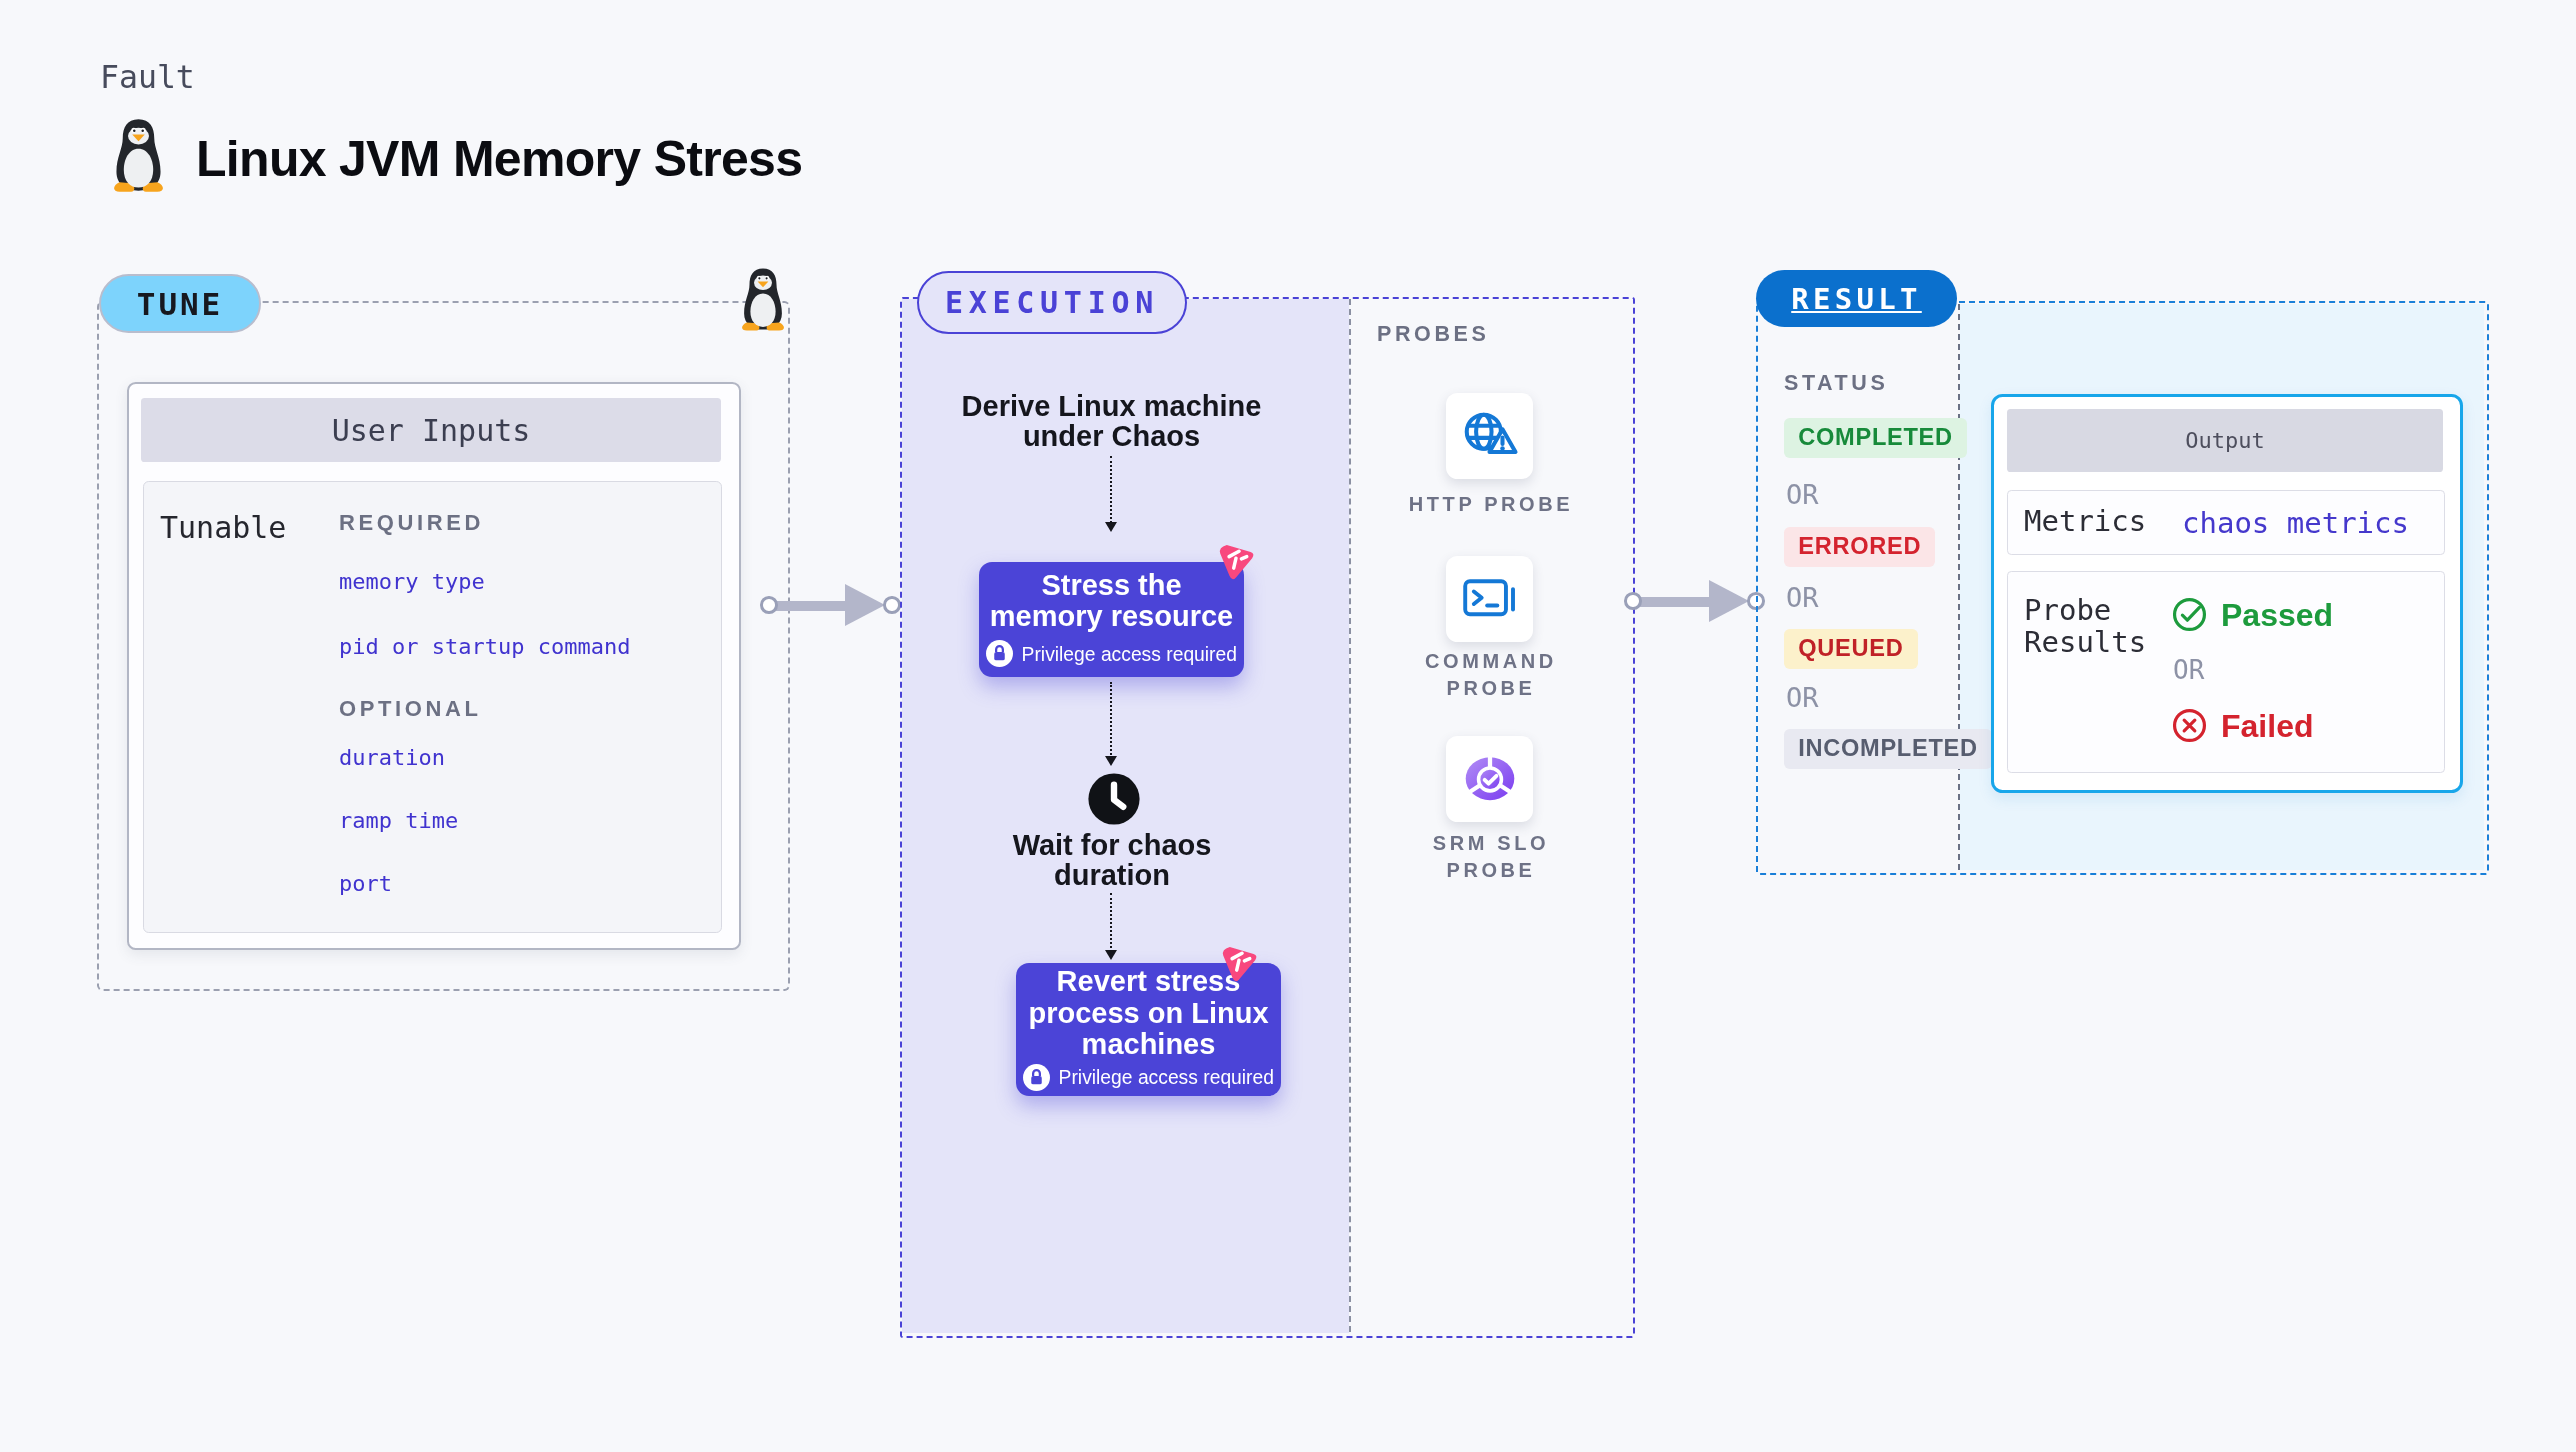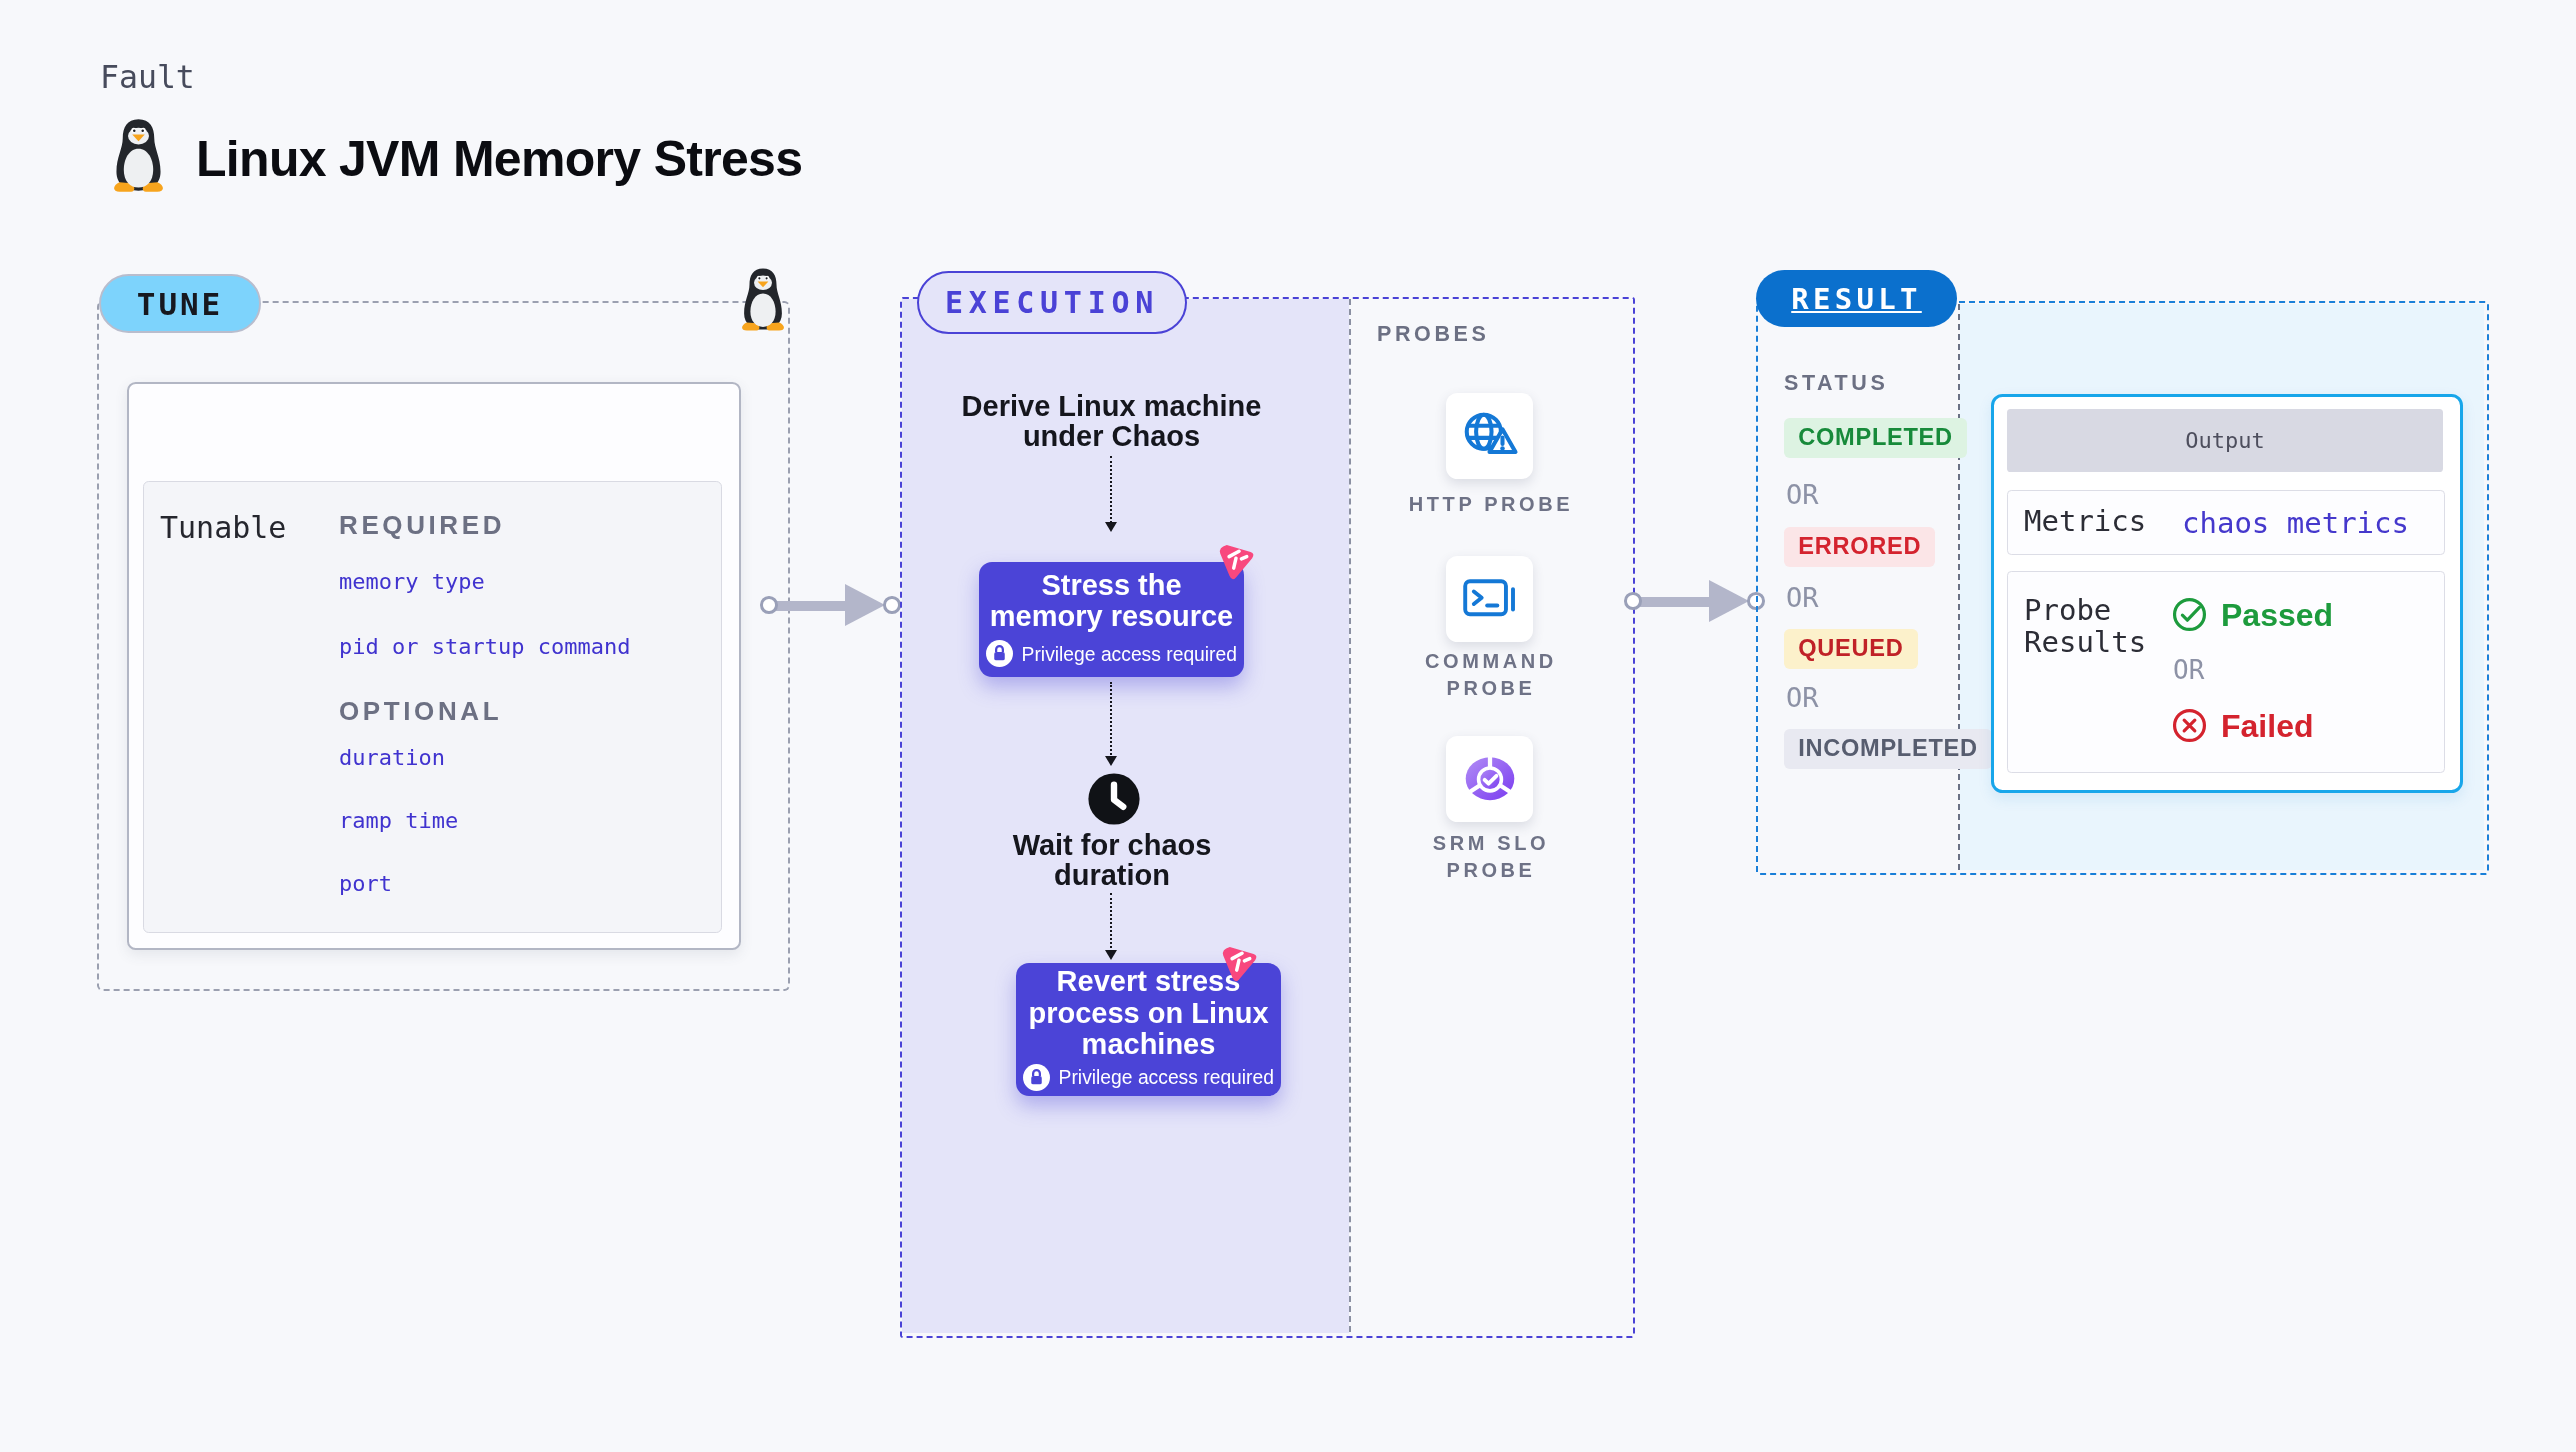--- a/index.html
+++ b/index.html
@@ -20,21 +20,21 @@
   
   .tune-box{left:97px;top:301px;width:689px;height:686px;border:2.1px dashed #9ba0b0;border-radius:5.7px;}
   .tune-badge{left:99px;top:274px;width:158px;height:55px;background:#7dd3fc;border:2.1px solid #b9bdcd;
               font-size:31px;color:#17181f;letter-spacing:2.9px;}
   .user-card{left:127px;top:382px;width:610px;height:564px;background:#fdfdff;border:2.1px solid #b2b6c4;
              border-radius:8.6px;box-shadow:0 4.3px 13px rgba(70,75,100,.10);}
   .uc-header{left:141px;top:398px;width:580px;height:64px;background:#dcdce8;border-radius:3.6px;
              font-size:30px;color:#3b3e50;display:flex;align-items:center;justify-content:center;font-weight:500;}
   .uc-inner{left:143px;top:481px;width:577px;height:450px;background:#f4f5f9;border:1.4px solid #d9dae3;border-radius:5.7px;}
   .tunable-label{left:160px;top:510px;font-size:30px;color:#25262e;}
-  .caps-label{font-size:26px;font-weight:700;letter-spacing:3.6px;color:#6c7083;}
+  .caps-label{font-size:22px;font-weight:700;letter-spacing:3.6px;color:#6c7083;}
   .blue-link{font-size:22px;color:#4033cf;cursor:pointer;}
 
   
   .harrow{width:142px;height:47px;}
   .harrow .shaft{position:absolute;left:15.8px;top:19.3px;width:73px;height:9.3px;background:#b3b6ca;}
   .harrow .head{position:absolute;left:85px;top:2.1px;width:0;height:0;border-left:40px solid #b3b6ca;
                 border-top:21.5px solid transparent;border-bottom:21.5px solid transparent;}
   .harrow .ring{position:absolute;top:14.3px;width:11.5px;height:11.5px;border:3.6px solid #9aa0b8;border-radius:50%;background:#fff;}
 
   
@@ -111,20 +111,21 @@
       <ellipse cx="30" cy="18" rx="10" ry="8" fill="#eef0f2"></ellipse>
       <circle cx="25.5" cy="12.5" r="2.4" fill="#fff"></circle>
         <circle cx="34.5" cy="12.5" r="2.4" fill="#fff"></circle>
       <circle cx="26" cy="13" r="1.2" fill="#1c1e22"></circle>
         <circle cx="34" cy="13" r="1.2" fill="#1c1e22"></circle>
       <path d="M24 16.5 L36 16.5 L30 23 Z" fill="#f7a41d"></path>
     </svg>
   </div>
 
   <div class="abs user-card"></div>
+  <div class="abs mono uc-header">User Inputs</div>
   <div class="abs uc-inner"></div>
   <div class="abs mono tunable-label">Tunable</div>
 
   <div class="abs sans caps-label" style="left:339px;top:510px;">REQUIRED</div>
   <div class="abs mono blue-link" style="left:339px;top:569px;">memory type</div>
   <div class="abs mono blue-link" style="left:339px;top:634px;">pid or startup command</div>
   <div class="abs sans caps-label" style="left:339px;top:696px;">OPTIONAL</div>
   <div class="abs mono blue-link" style="left:339px;top:745px;">duration</div>
   <div class="abs mono blue-link" style="left:339px;top:808px;">ramp time</div>
   <div class="abs mono blue-link" style="left:339px;top:871px;">port</div>

